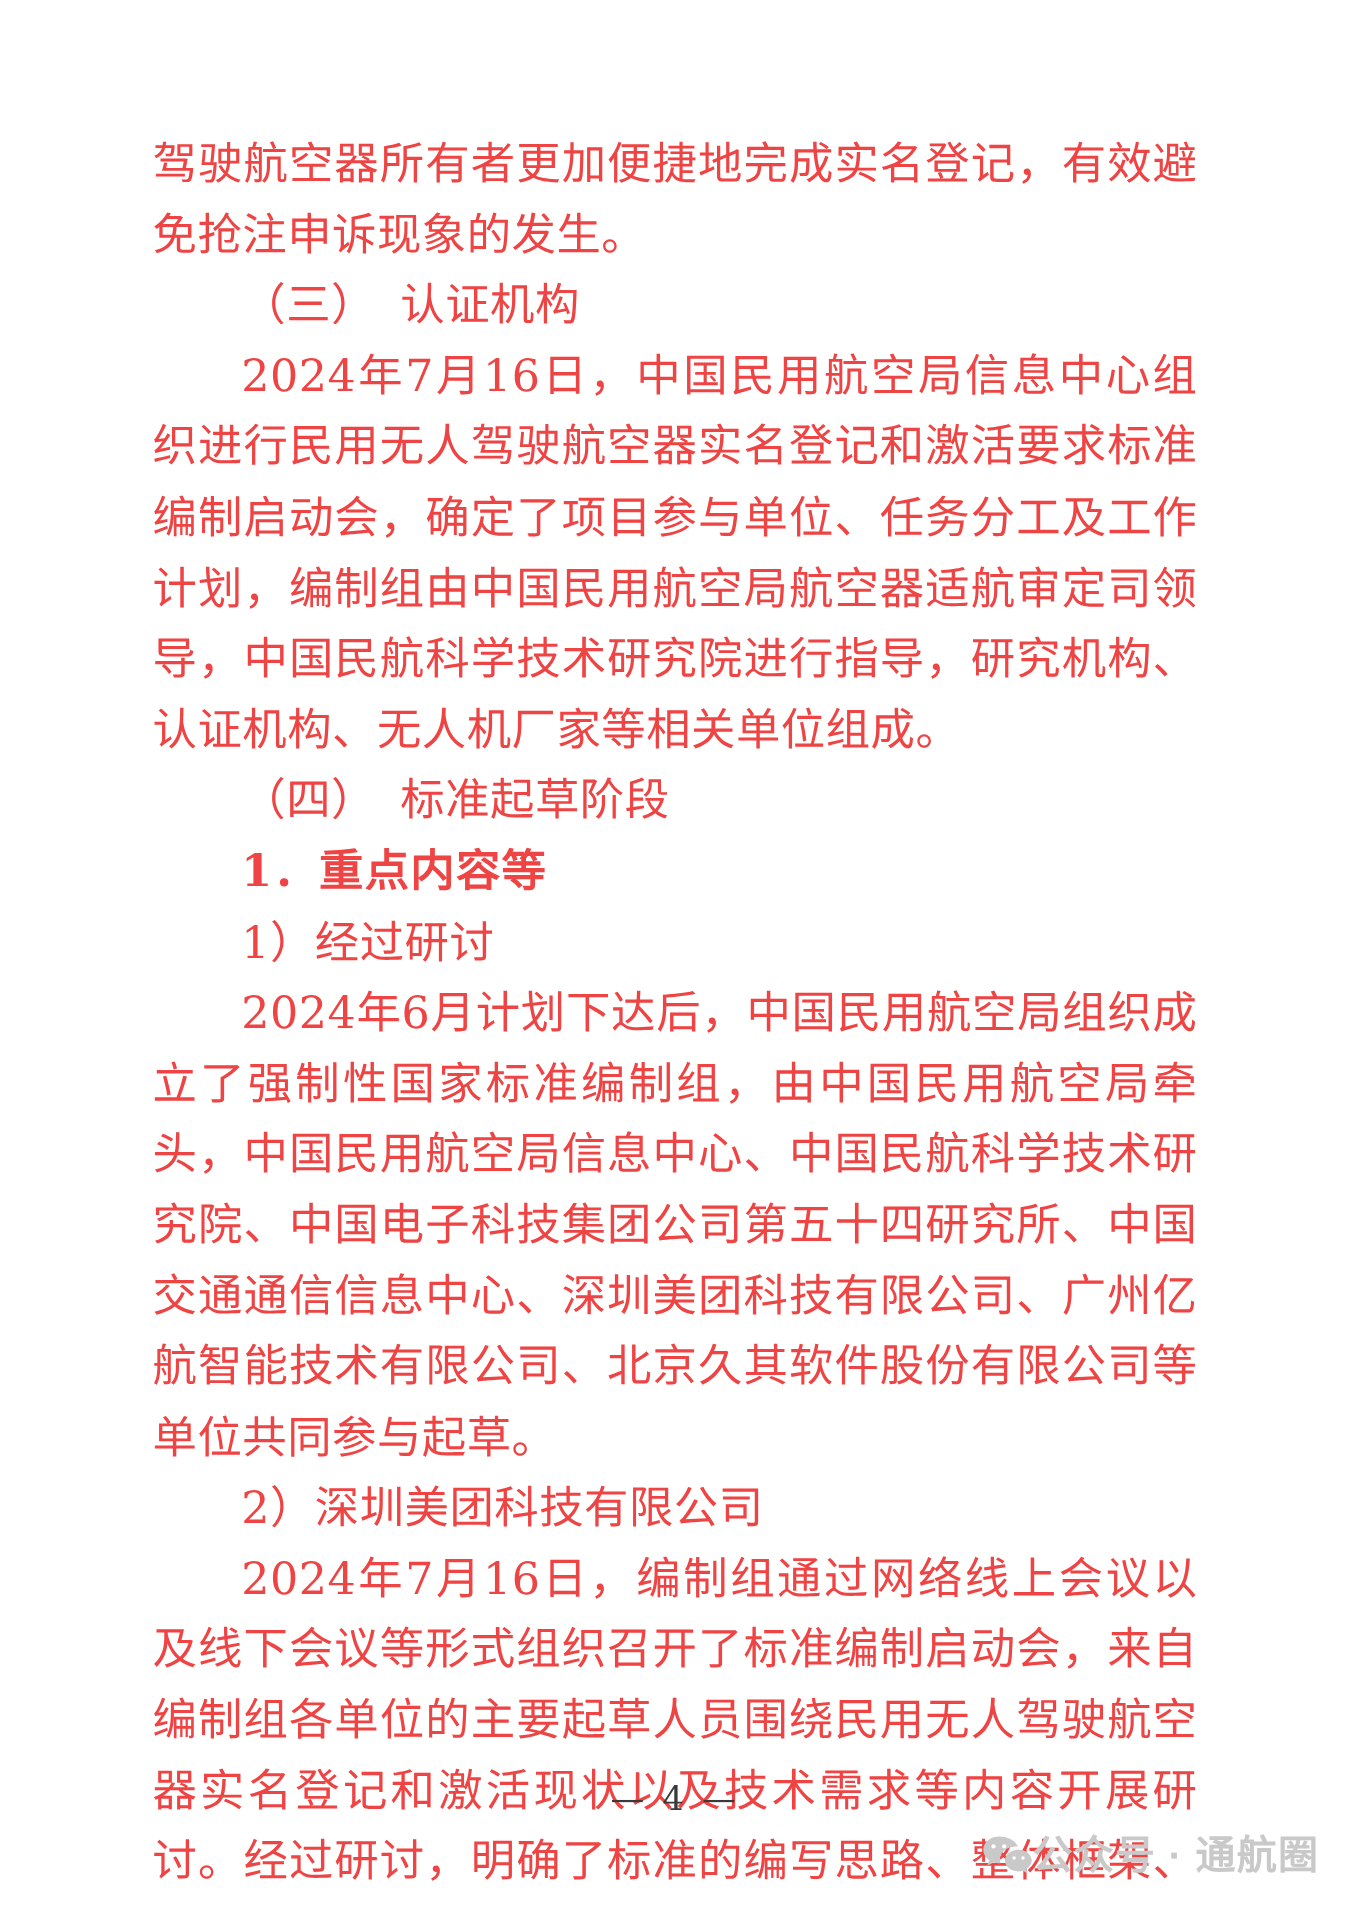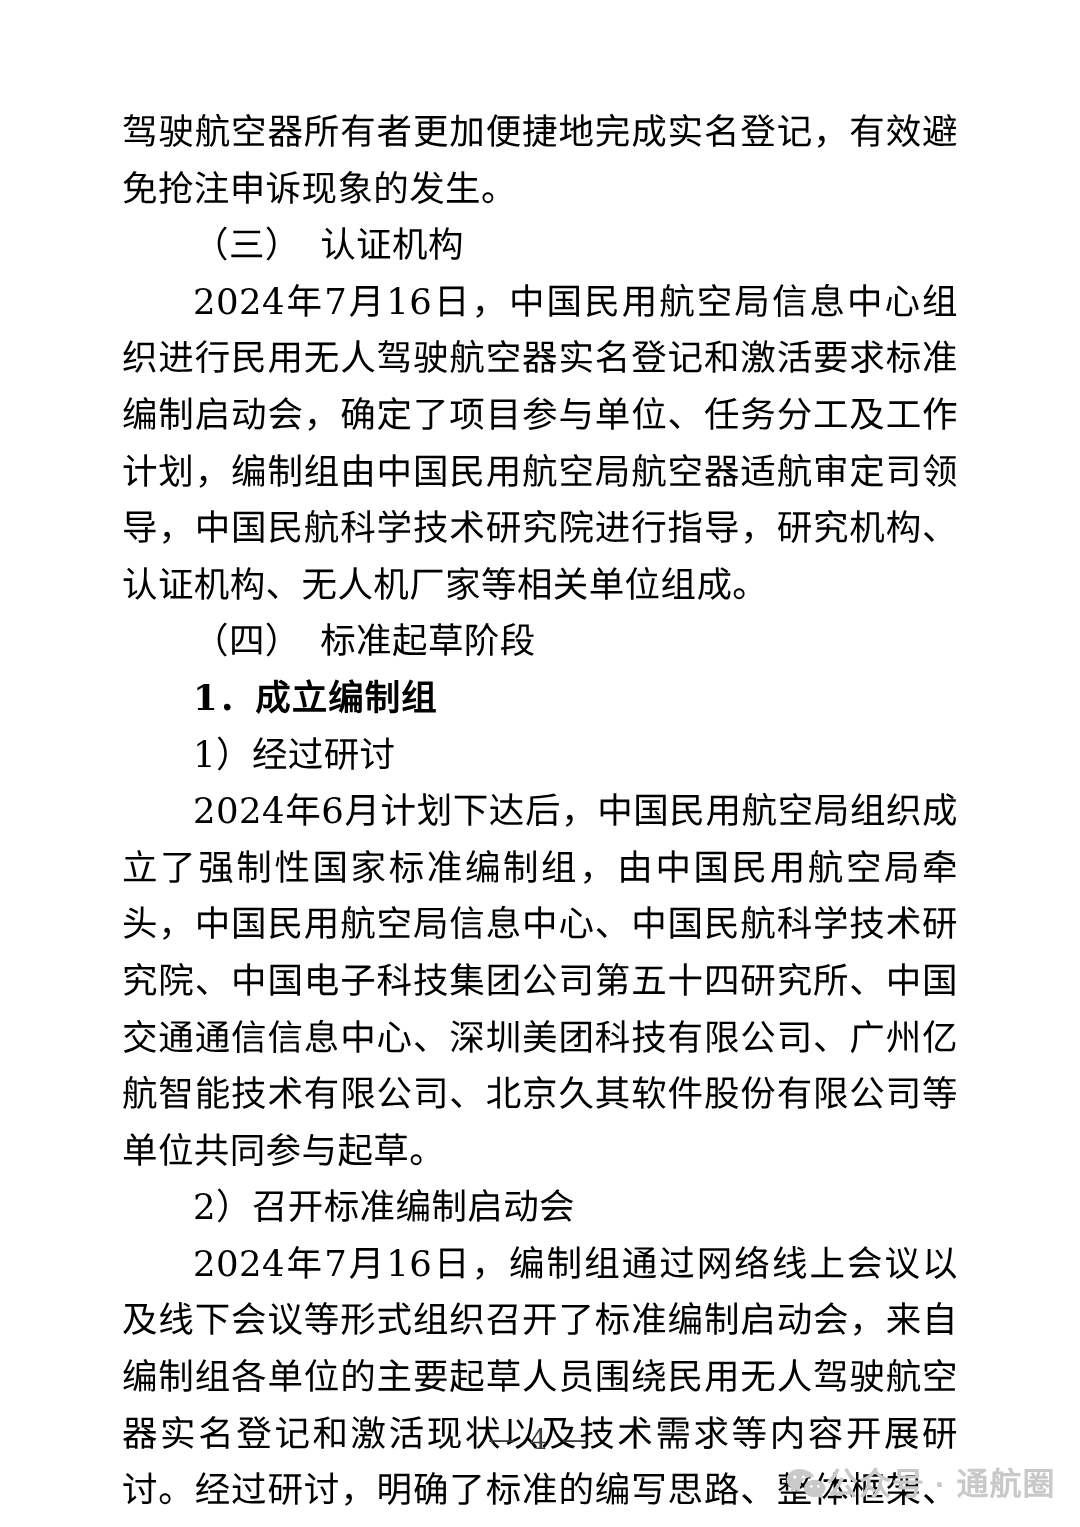--- a/index.html
+++ b/index.html
@@ -37,21 +37,21 @@
   .heading-l3,
   .heading-l4 {
     margin: 0;
     font-size: 35.5px;
     line-height: 56.6px;
     text-align: justify;
     text-justify: inter-ideograph;
     text-align-last: left;
     letter-spacing: 0.4px;
     font-weight: normal;
-    color: #000000;
+    color: #ef4444;
     font-family: "DejaVu Serif", "Liberation Serif", serif;
   }
 
   
   .para.cont {
     text-indent: 0;
   }
 
   
   .para.indent {
@@ -129,27 +129,27 @@
   <div class="text-body">
 
     <p class="para cont">驾驶航空器所有者更加便捷地完成实名登记，有效避免抢注申诉现象的发生。</p>
 
     <p class="heading-l2"><span>（三）</span><span class="gap-sp"></span><span>认证机构</span></p>
 
     <p class="para indent">2024年7月16日，中国民用航空局信息中心组织进行民用无人驾驶航空器实名登记和激活要求标准编制启动会，确定了项目参与单位、任务分工及工作计划，编制组由中国民用航空局航空器适航审定司领导，中国民航科学技术研究院进行指导，研究机构、认证机构、无人机厂家等相关单位组成。</p>
 
     <p class="heading-l2"><span>（四）</span><span class="gap-sp"></span><span>标准起草阶段</span></p>
 
-    <p class="heading-l3"><span>1．</span><span>成立编制组</span></p>
+    <p class="heading-l3"><span>1．</span><span>重点内容等</span></p>
 
     <p class="heading-l4"><span>1）</span><span>经过研讨</span></p>
 
     <p class="para indent">2024年6月计划下达后，中国民用航空局组织成立了强制性国家标准编制组，由中国民用航空局牵头，中国民用航空局信息中心、中国民航科学技术研究院、中国电子科技集团公司第五十四研究所、中国交通通信信息中心、深圳美团科技有限公司、广州亿航智能技术有限公司、北京久其软件股份有限公司等单位共同参与起草。</p>
 
-    <p class="heading-l4"><span>2）</span><span>召开标准编制启动会</span></p>
+    <p class="heading-l4"><span>2）</span><span>深圳美团科技有限公司</span></p>
 
     <p class="para indent">2024年7月16日，编制组通过网络线上会议以及线下会议等形式组织召开了标准编制启动会，来自编制组各单位的主要起草人员围绕民用无人驾驶航空器实名登记和激活现状以及技术需求等内容开展研讨。经过研讨，明确了标准的编写思路、整体框架、重点内容等，并根据标准编制时间节点要求确定了编制计划和各单位分</p>
 
   </div>
 
   <div class="page-number">— 4 —</div>
 
   <div class="watermark">
     <span class="wechat-icon">
       <svg viewBox="0 0 40 34" width="40" height="34" xmlns="http://www.w3.org/2000/svg" aria-hidden="true">

